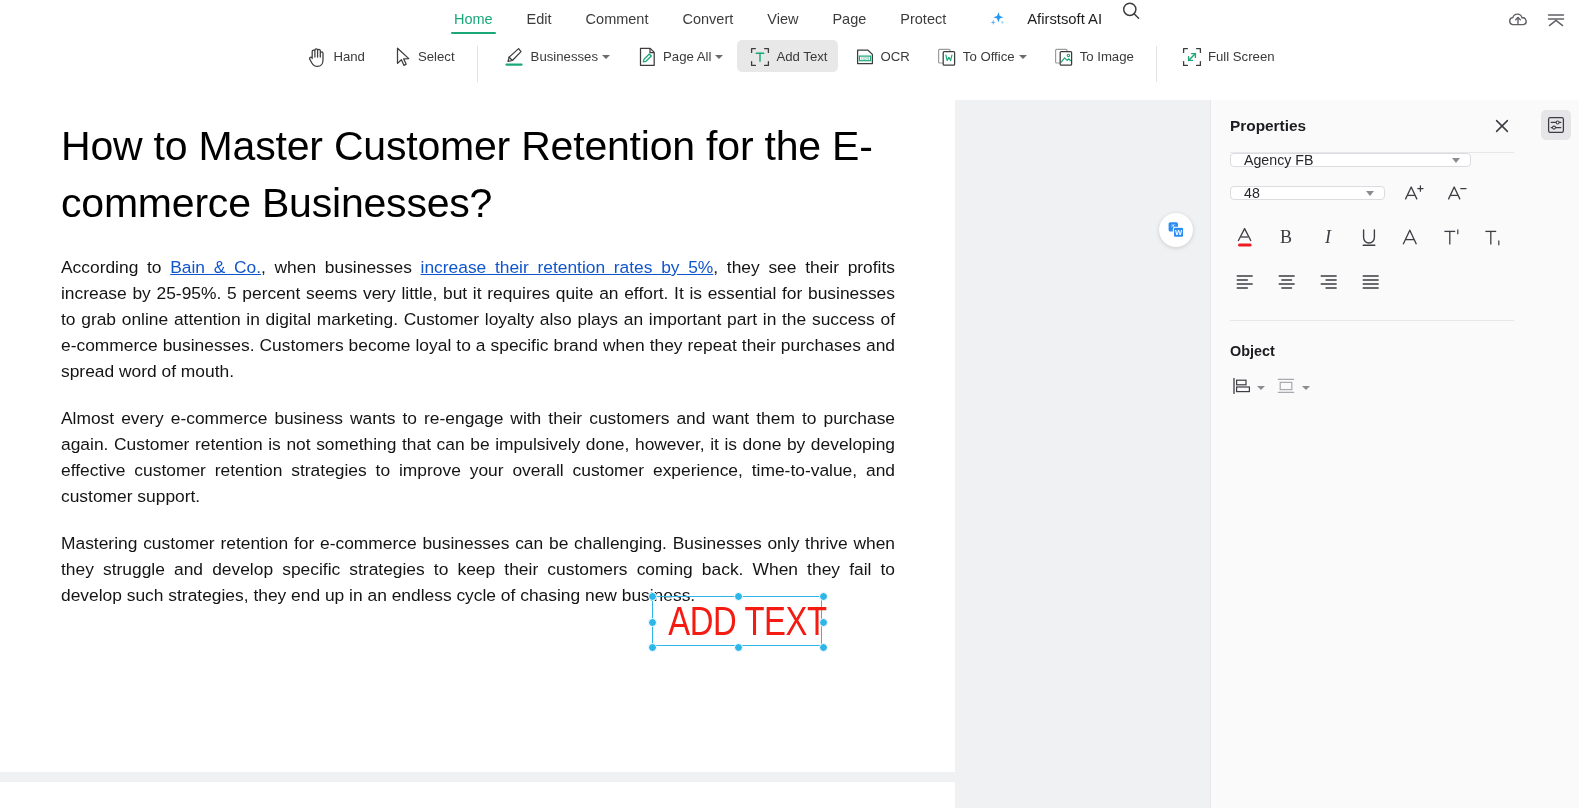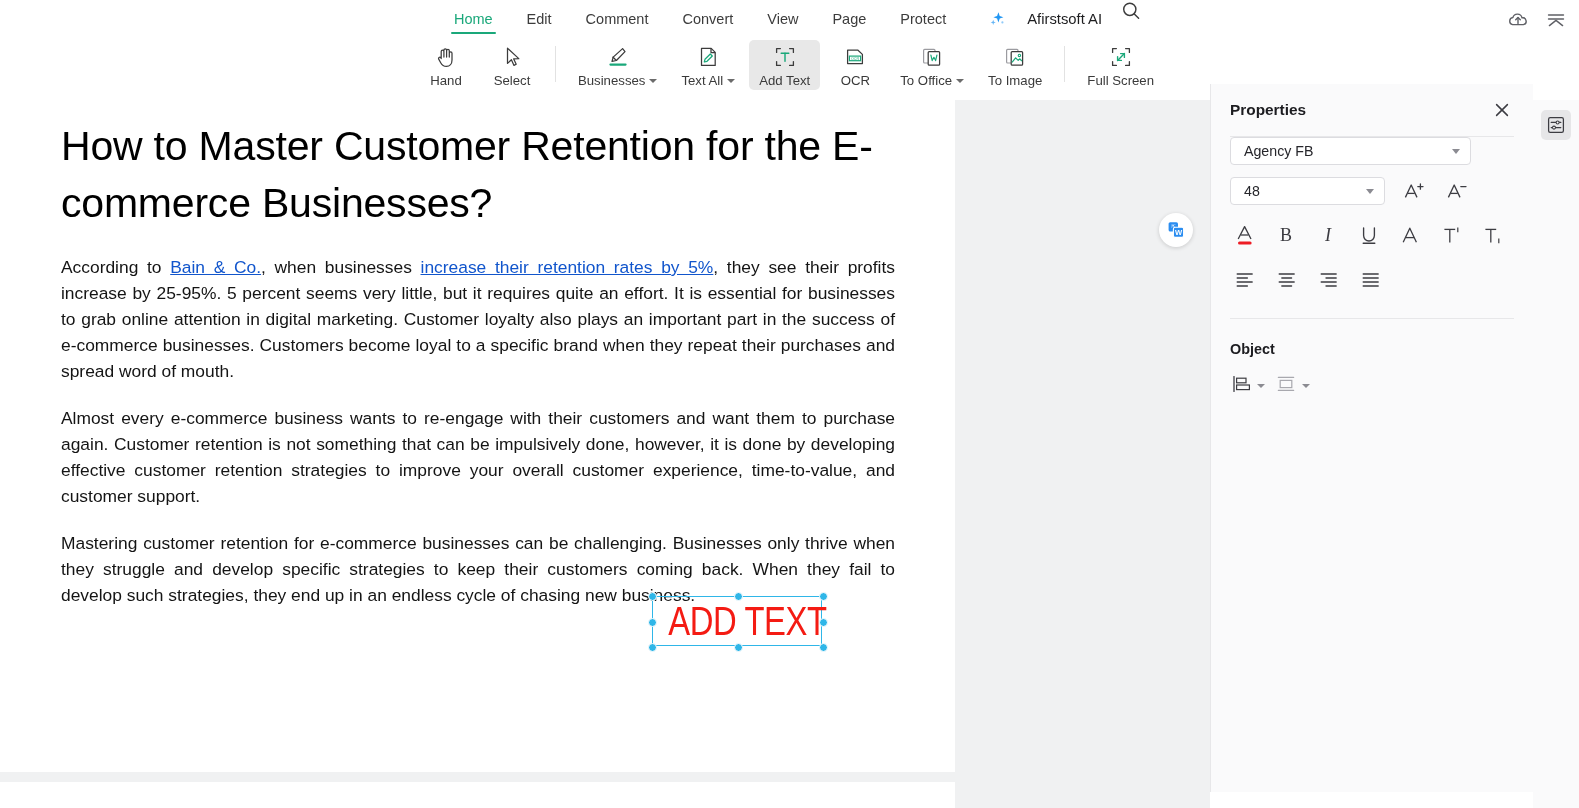--- a/index.html
+++ b/index.html
@@ -42,21 +42,21 @@
 
   
   .ribbon {
     position: absolute; top: 38px; left: 0; width: 1579px; height: 62px;
     background: #ffffff;
     display: flex; align-items: center; justify-content: center;
   }
   .ribbon-inner { display: flex; align-items: flex-start; height: 58px; }
   .tool {
     width: auto; min-width: 62px; padding: 3px 10px 2px;
-    display: flex; flex-direction: column; align-items: center; gap: 3px;
+    display: flex; align-items: center; gap: 3px;
     border-radius: 5px; cursor: default; margin: 0 2px;
   }
   .tool.selected { background: #e8e8e8; }
   .tool-ico { height: 27px; display: flex; align-items: center; justify-content: center; }
   .tool-label {
     font-size: 13.2px; color: #3a3a3a; white-space: nowrap;
     display: flex; align-items: center; gap: 4px;
   }
   .caret {
     width: 0; height: 0;
@@ -116,38 +116,38 @@
   
   .word-badge {
     position: absolute; left: 1159px; top: 113px; width: 34px; height: 34px;
     border-radius: 50%; background: #ffffff;
     box-shadow: 0 1px 4px rgba(0,0,0,0.16);
     display: flex; align-items: center; justify-content: center;
   }
 
   
   .props {
-    position: absolute; top: 84px; left: 1210px; width: 323px; height: 708px;
+    position: absolute; top: 100px; left: 1210px; width: 323px; height: 708px;
     background: #fafafb; border-left: 1px solid #e7e7e9;
   }
   .props-head {
     height: 52px; display: flex; align-items: center;
     justify-content: space-between; padding: 0 22px 0 19px;
   }
   .props-title { font-size: 15.4px; font-weight: bold; color: #1c1c20; }
   .close-x { width: 18px; height: 18px; display: block; cursor: pointer; }
   .props-divider { height: 1px; background: #e7e7e9; margin: 0 19px; }
 
   .sec-title {
     font-size: 14.4px; font-weight: bold; color: #1c1c20;
     padding: 22px 19px 12px;
   }
   .field-row { padding: 0 19px; display: flex; align-items: center; gap: 13px; }
   .select {
-    height: 28px; background: #ffffff; border: 1px solid #dcdce0;
+    height: 14px; background: #ffffff; border: 1px solid #dcdce0;
     border-radius: 4px; display: flex; align-items: center;
     padding: 0 10px 0 13px; justify-content: space-between;
     font-size: 14.2px; color: #26262b; cursor: default;
   }
   .select.font-name { width: 241px; }
   .select.font-size { width: 155px; }
   .sel-caret {
     width: 0; height: 0;
     border-left: 4.5px solid transparent; border-right: 4.5px solid transparent;
     border-top: 5px solid #8b8b92;
@@ -291,21 +291,21 @@
 
       <div class="tool">
         <span class="tool-ico">
           <svg width="26" height="26" viewBox="0 0 26 26">
             <path d="M6.5 4.4 H16.2 L20.2 8.4 V21.4 H6.5 Z" fill="none" stroke="#3c3c3c" stroke-width="1.25" stroke-linejoin="round"></path>
             <polyline points="16.0,4.4 16.0,8.6 20.2,8.6" fill="none" stroke="#3c3c3c" stroke-width="1.25" stroke-linejoin="round"></polyline>
             <path d="M15.3 10.0 L10.0 15.3 L9.3 18.0 L12.0 17.3 L17.3 12.0 Z" fill="none" stroke="#1aa87a" stroke-width="1.25" stroke-linejoin="round"></path>
           </svg>
         </span>
         <span class="tool-label">
-          <span>Text All</span>
+          <span>Page All</span>
           <i class="caret"></i>
         </span>
       </div>
 
       <div class="tool selected">
         <span class="tool-ico">
           <svg width="26" height="26" viewBox="0 0 26 26">
             <polyline points="8.4,4.6 4.6,4.6 4.6,8.4" fill="none" stroke="#3c3c3c" stroke-width="1.3" stroke-linecap="round" stroke-linejoin="round"></polyline>
             <polyline points="17.6,4.6 21.4,4.6 21.4,8.4" fill="none" stroke="#3c3c3c" stroke-width="1.3" stroke-linecap="round" stroke-linejoin="round"></polyline>
             <polyline points="8.4,21.4 4.6,21.4 4.6,17.6" fill="none" stroke="#3c3c3c" stroke-width="1.3" stroke-linecap="round" stroke-linejoin="round"></polyline>

